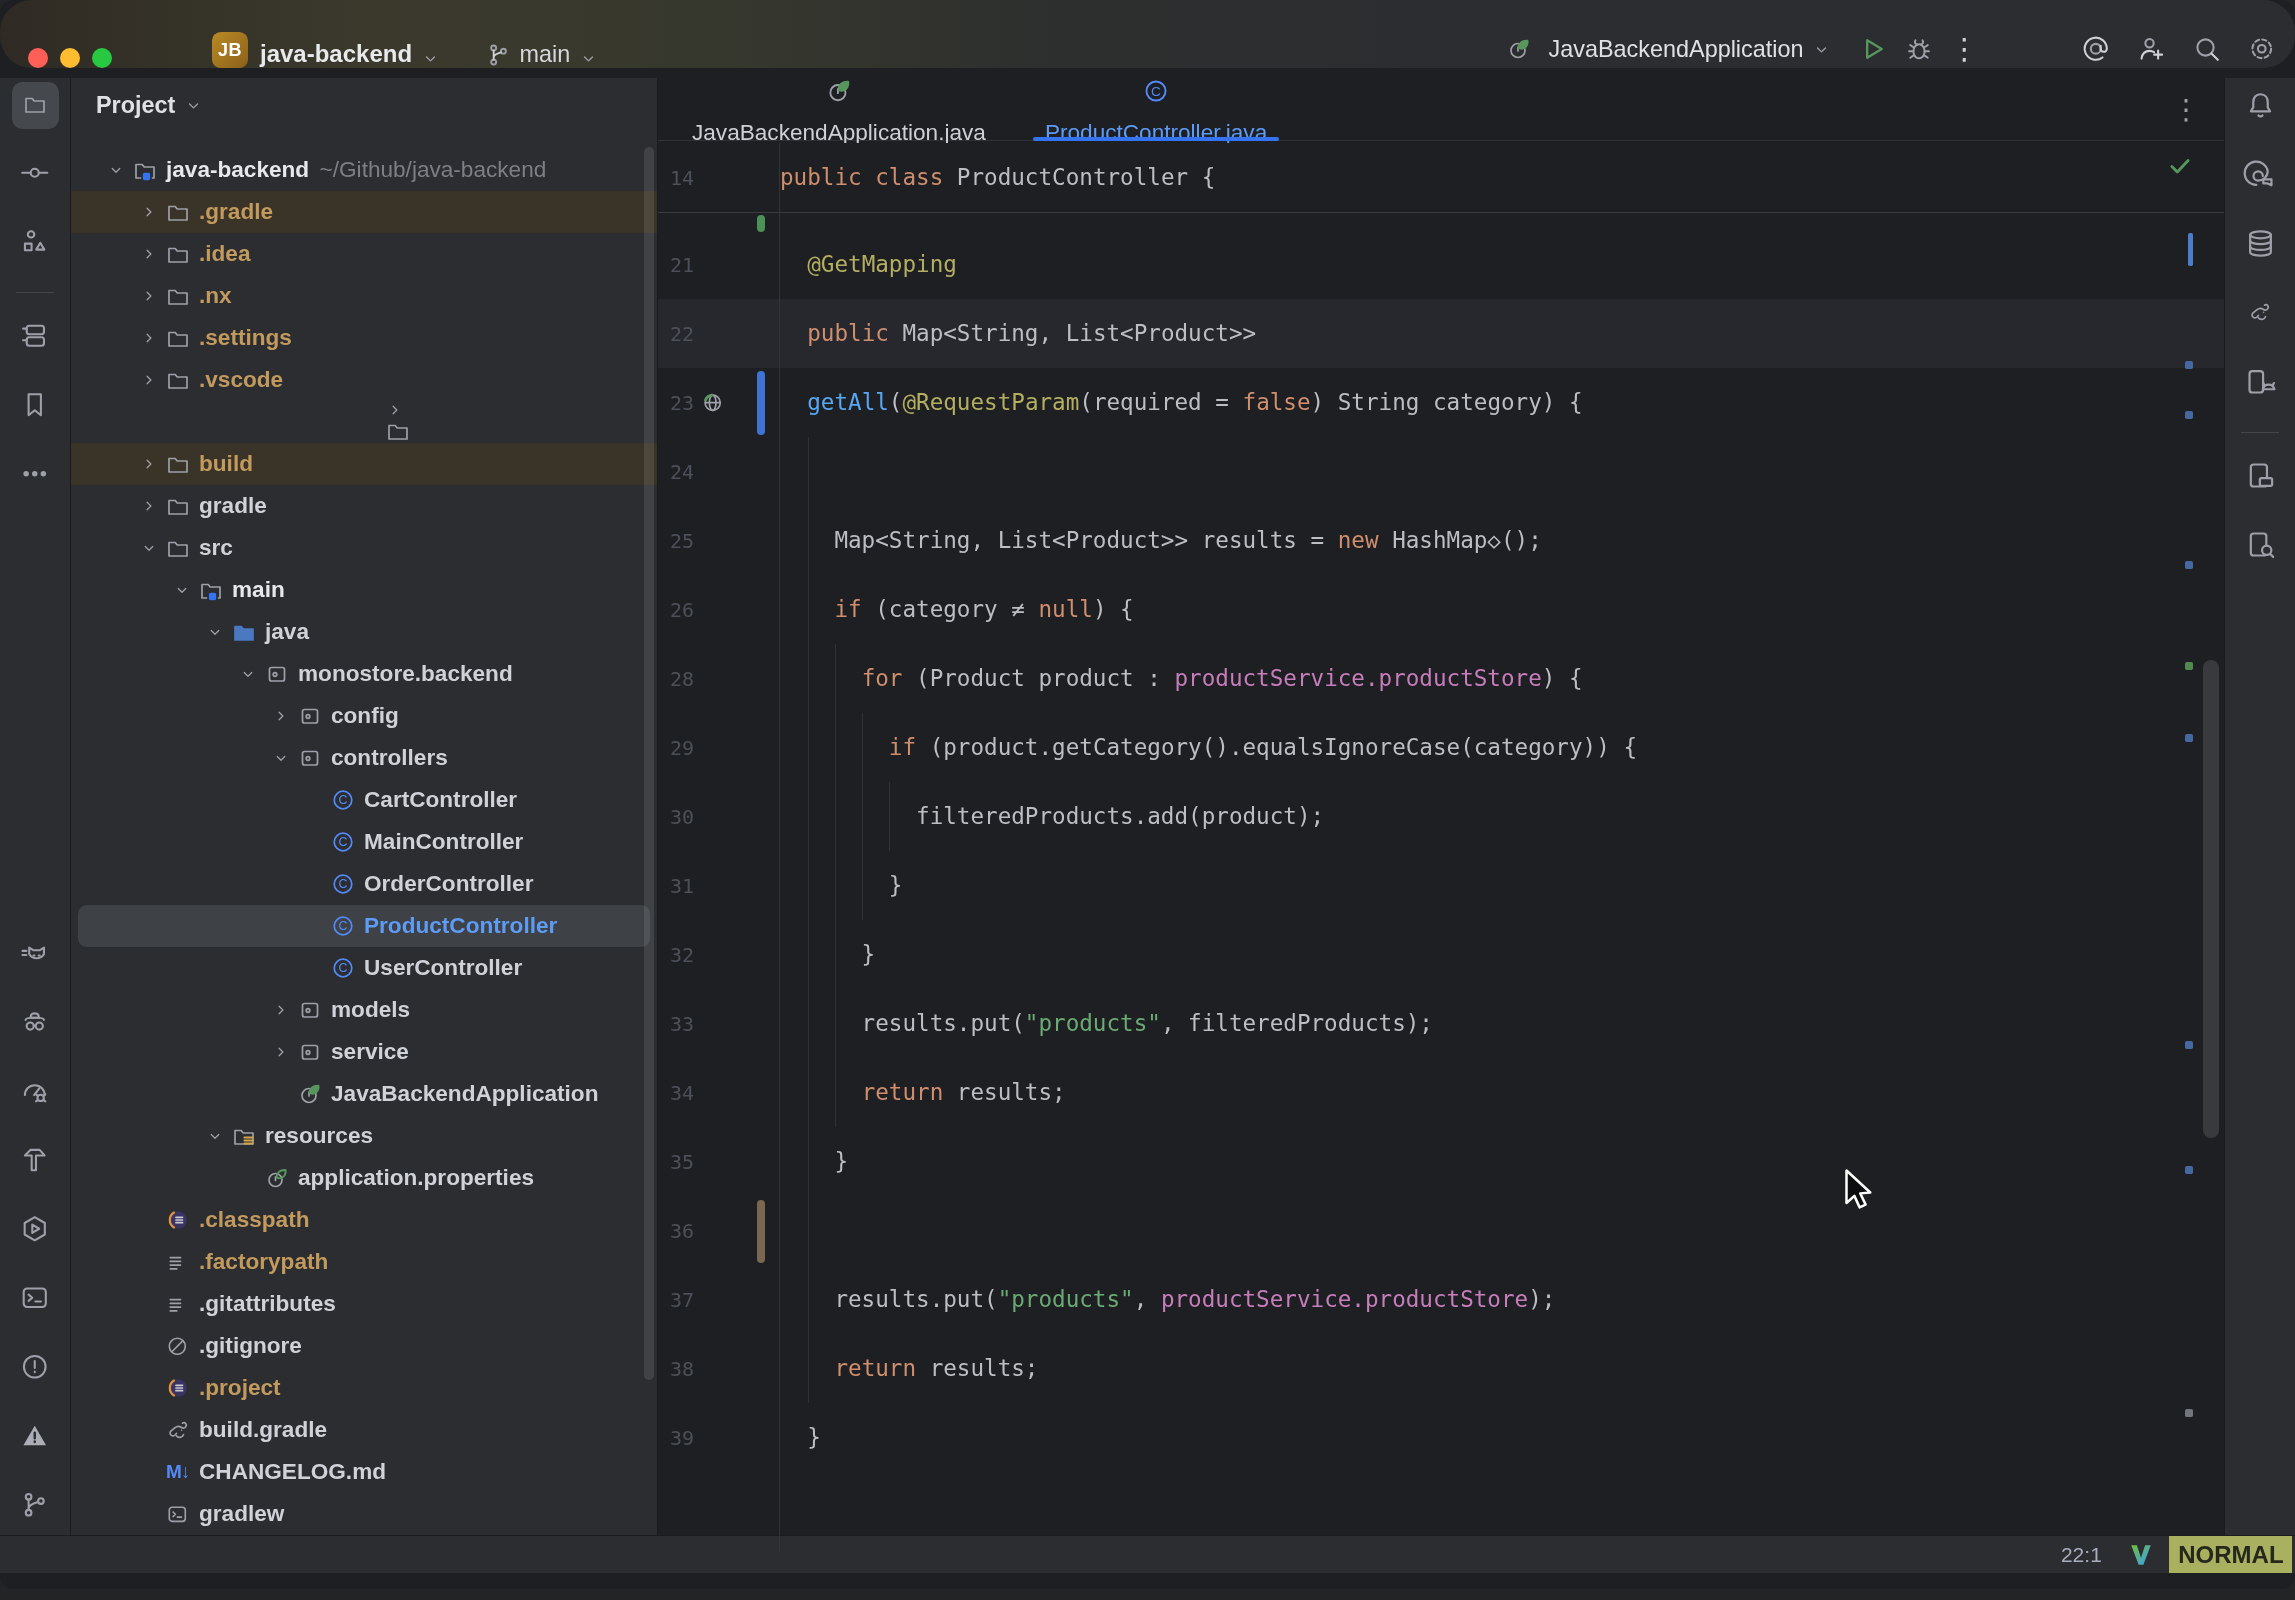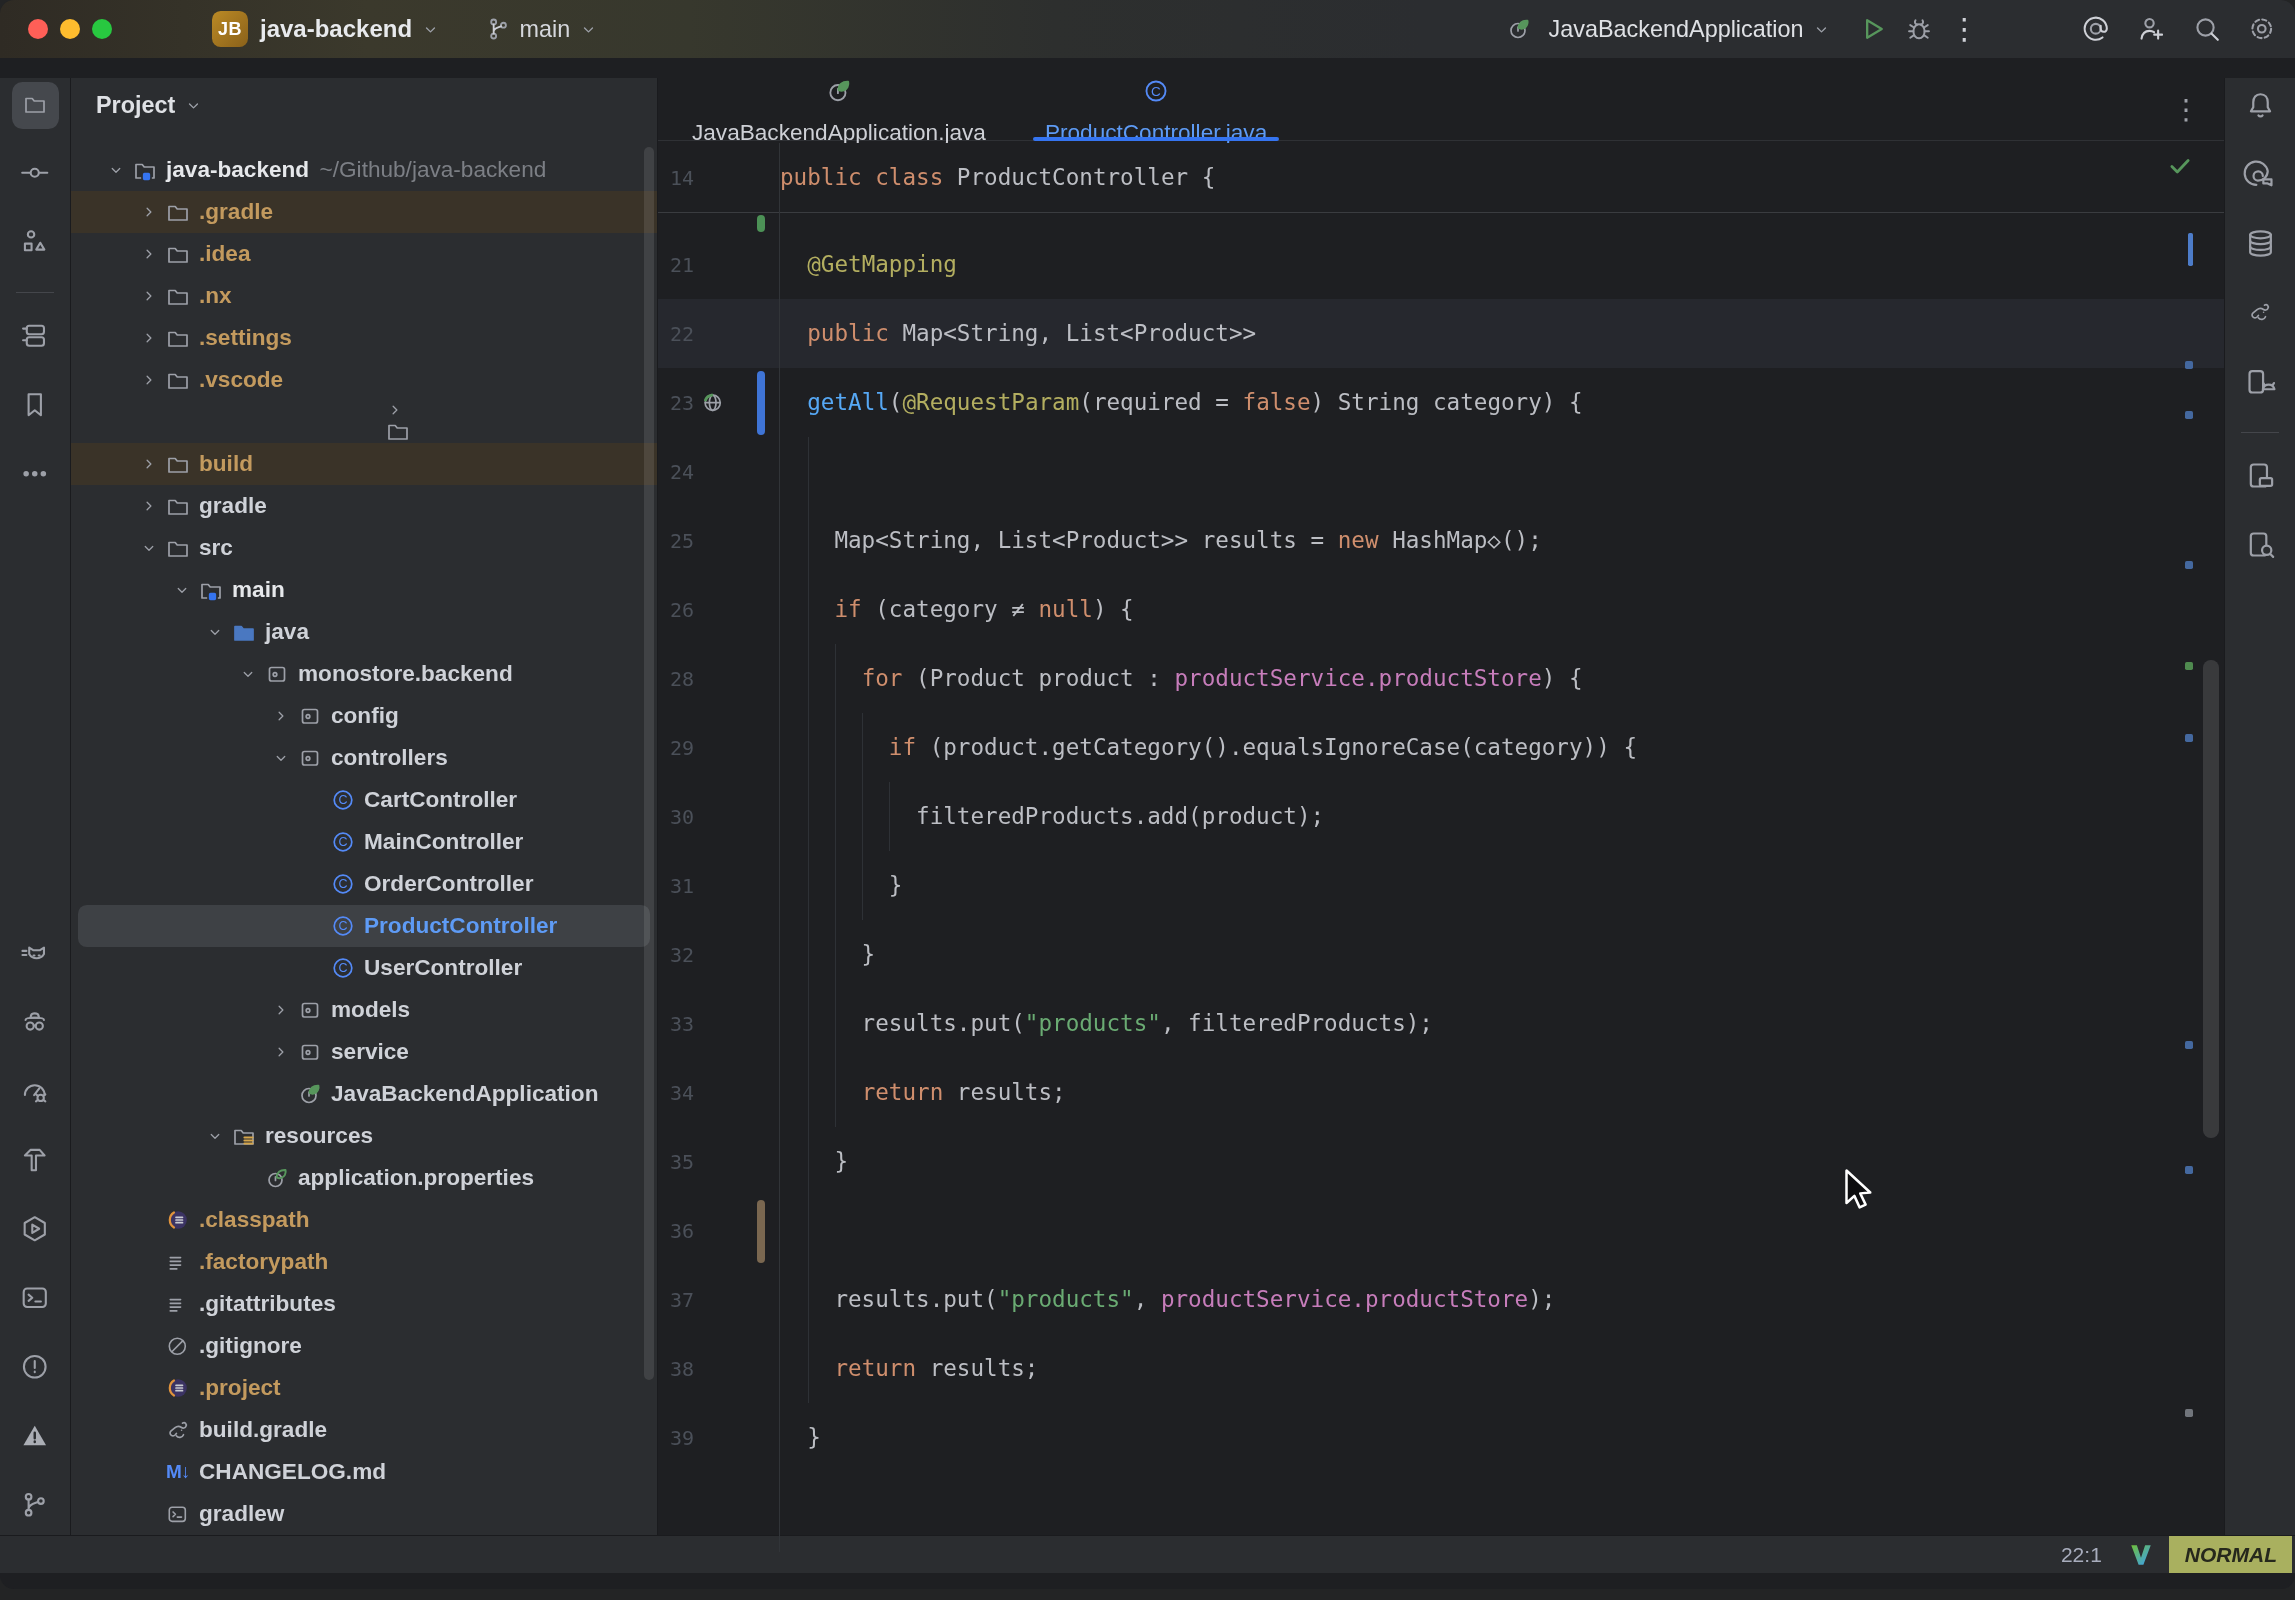--- a/index.html
+++ b/index.html
@@ -2,22 +2,22 @@
 <html style="font-size:14px"><head>
 <meta charset="utf-8">
 <style>
   html,body{margin:0;padding:0;background:#232425;}
   body{width:2295px;height:1601px;position:relative;overflow:hidden;
        font-family:"Liberation Sans",sans-serif;color:#CED0D6;
        -webkit-font-smoothing:antialiased;}
   .window{position:absolute;left:0;top:0;width:2295px;height:1589px;
           border-radius:14px;overflow:hidden;background:#1E1F22;}
   
-  .titlebar{position:absolute;left:0;top:0;width:100%;height:58px;display:flex;align-items:center;
-    background:linear-gradient(90deg,#2f2b24 0%,#3b392c 16%,#37382d 30%,#2d2f2e 46%,#2b2d30 62%,#2b2d30 100%);}
+  .titlebar{position:absolute;left:0;top:0;width:100%;height:68px;display:flex;align-items:flex-end;
+    background:linear-gradient(90deg,#2f2b24 0%,#3b392c 16%,#37382d 30%,#2d2f2e 46%,#2b2d30 62%,#2b2d30 100%);border-radius:32px;}
   .traffic{display:flex;gap:12px;margin-left:28px;}
   .tl{width:20px;height:20px;border-radius:50%;}
   .proj-badge{width:36px;height:36px;border-radius:8.7px;margin-left:100px;
     background:linear-gradient(135deg,#bb8a25,#8a611a);color:#fff;font-weight:700;font-size:18px;
     display:flex;align-items:center;justify-content:center;letter-spacing:0.4px;}
   .tb-label{font-size:24px;color:#E8EAED;font-weight:700;margin-left:12px;}
   .tb-label2{font-size:23.4px;color:#D5D7DC;margin-left:8.7px;}
   .tb-chev{margin-left:8.7px;display:flex;align-items:center;}
   .tb-branch{margin-left:45px;display:flex;align-items:center;}
   .tb-right{margin-left:auto;display:flex;align-items:center;}
@@ -75,21 +75,21 @@
   .gutterline{position:absolute;left:121px;top:65px;bottom:0;width:0.9px;background:#313438;z-index:6;}
   .inspect{position:absolute;right:31px;top:75px;z-index:7;}
   .estripe-mark{position:absolute;border-radius:1.7px;}
   .escroll{position:absolute;right:5.2px;top:582px;width:15.6px;height:478px;border-radius:7.8px;background:rgba(255,255,255,.12);}
   
   .statusbar{position:absolute;left:0;right:0;bottom:16px;height:37px;background:#2B2D30;border-top:0.9px solid #1A1B1E;
     display:flex;align-items:center;justify-content:flex-end;font-size:21px;color:#A8ADBD;}
   .pos{margin-right:26px;}
   .vimicon{margin-right:15.6px;display:flex;align-items:center;}
   .vimmode{width:123px;height:37px;display:flex;align-items:center;justify-content:center;
-    background:#A9B05F;color:#26281C;font-weight:600;font-size:21px;margin-right:2.6px;font-style:italic;}
+    background:#A9B05F;color:#26281C;font-weight:600;font-size:24px;margin-right:2.6px;}
   .cursor{position:absolute;z-index:50;}
   svg{overflow:visible;}
 </style>
 </head>
 <body>
 
 <div class="window">
 
   <div class="titlebar">
     <div class="traffic">

